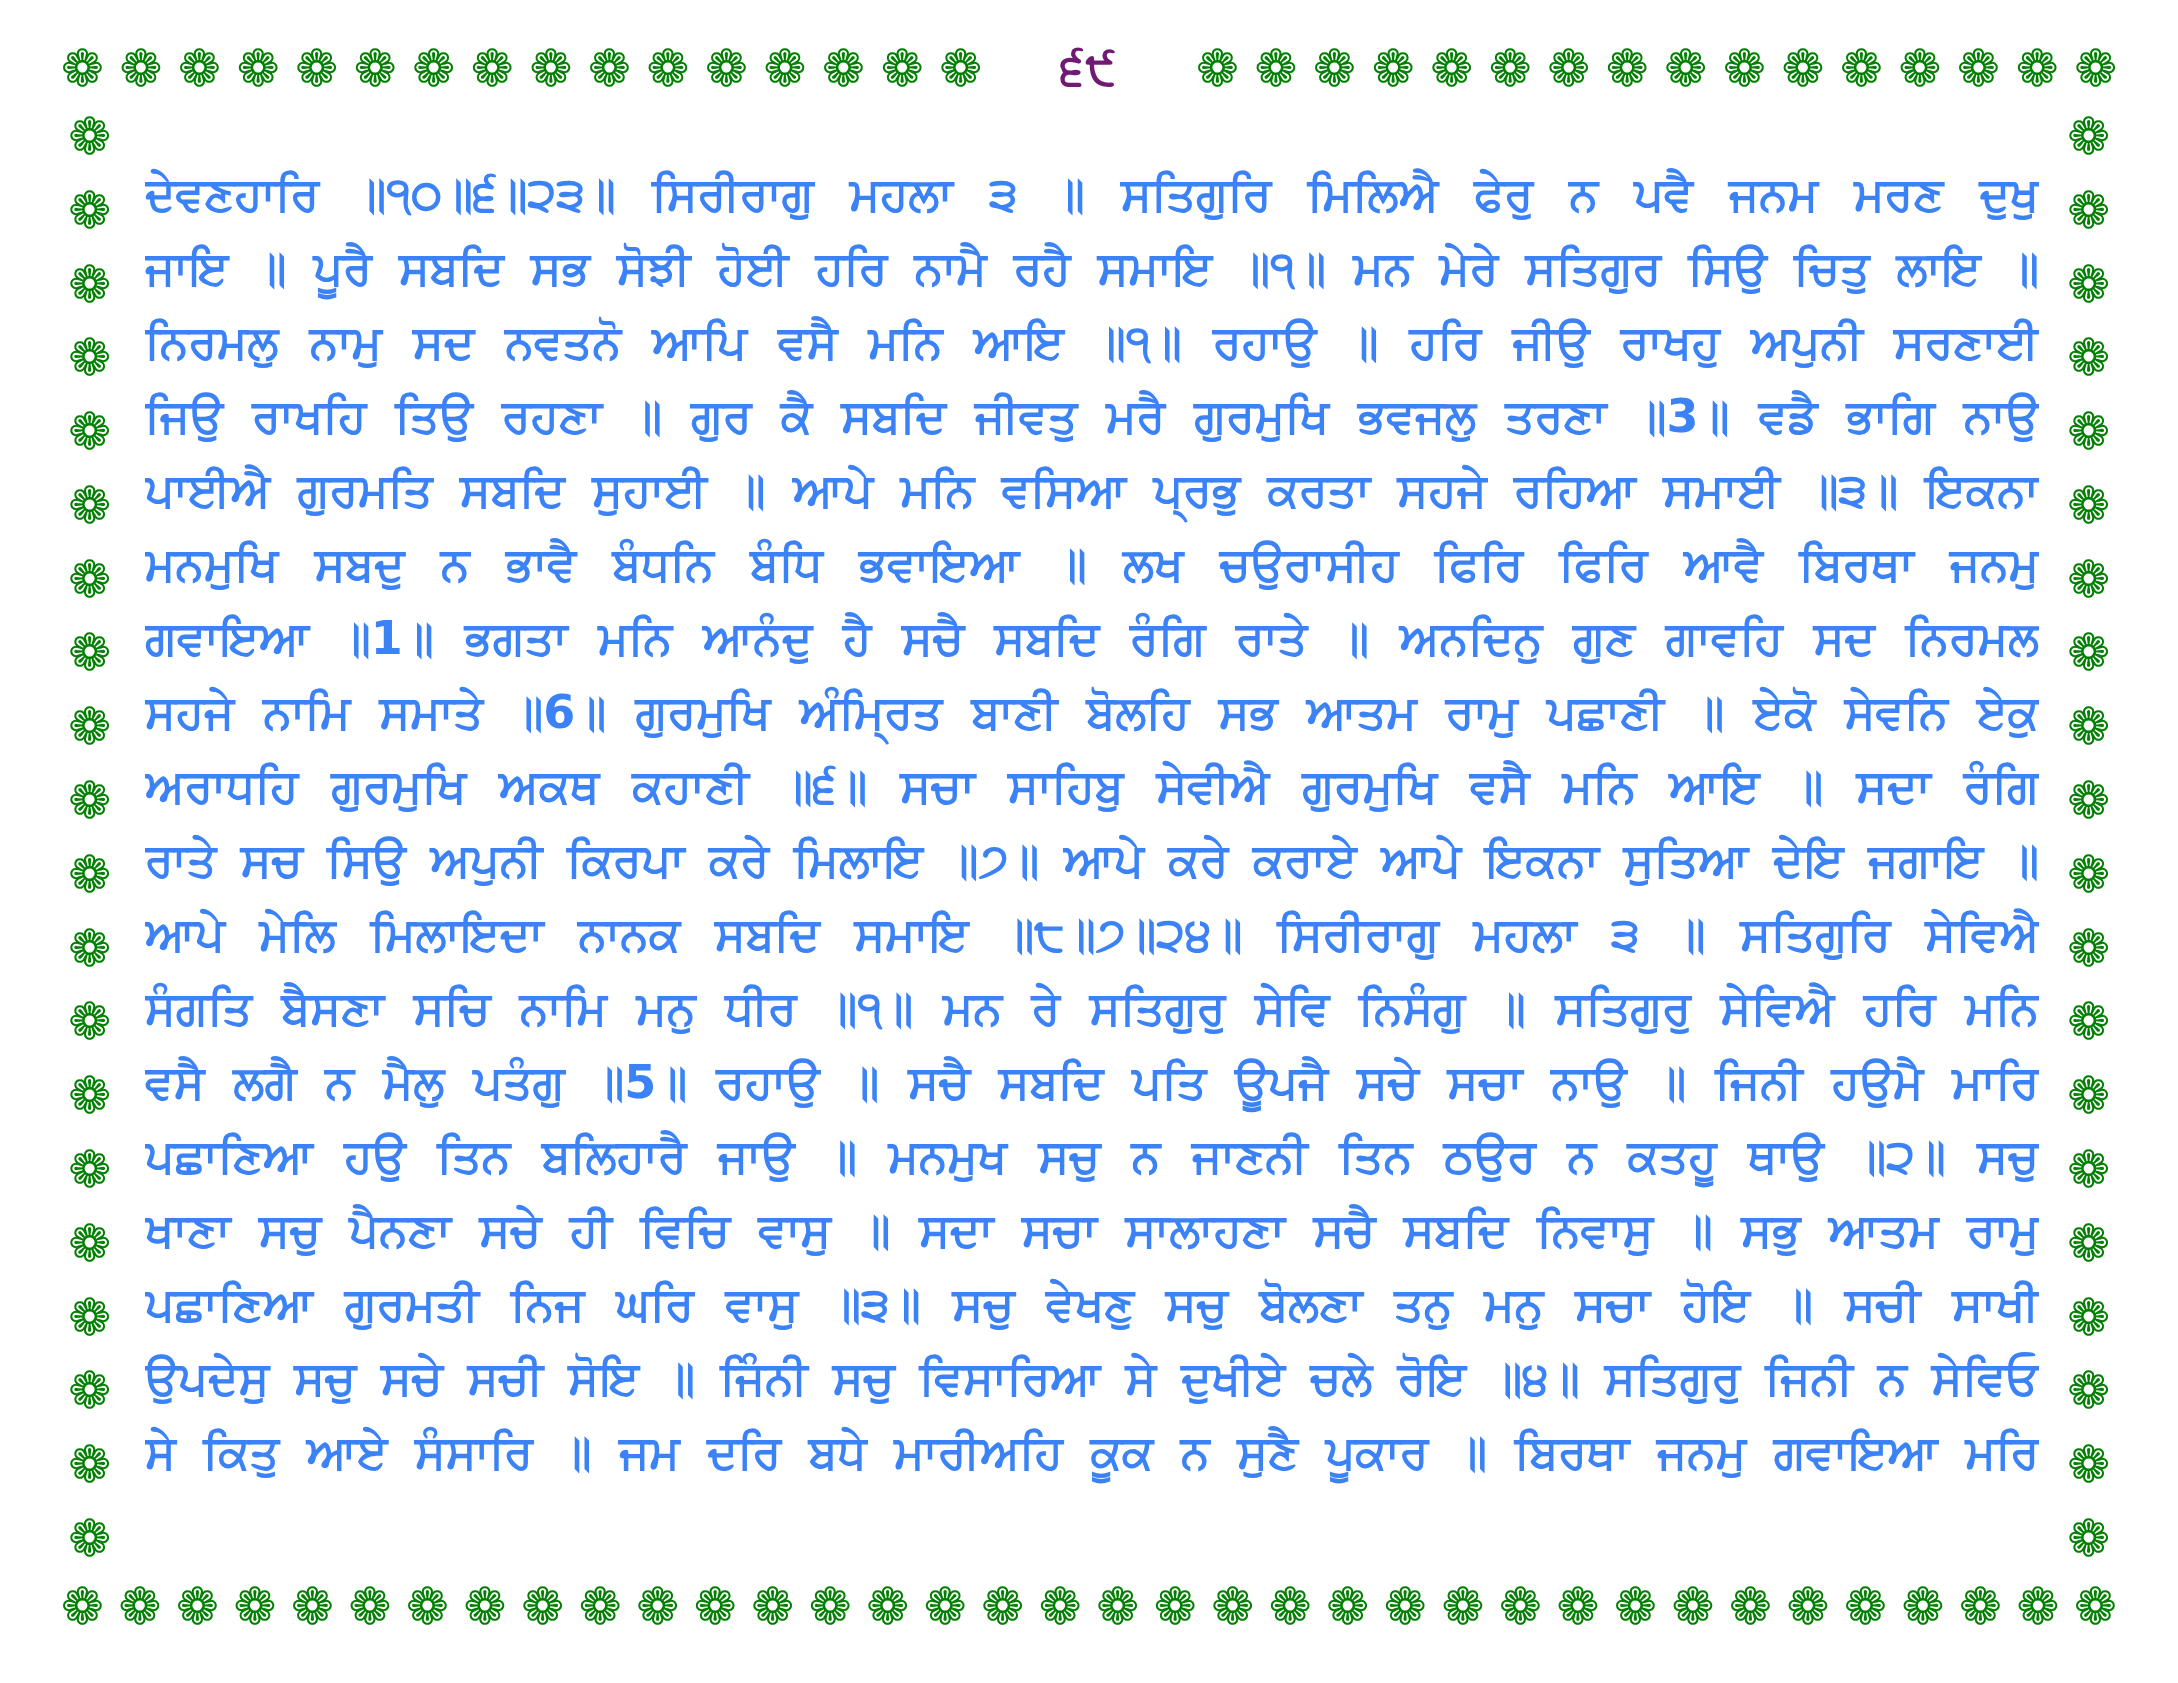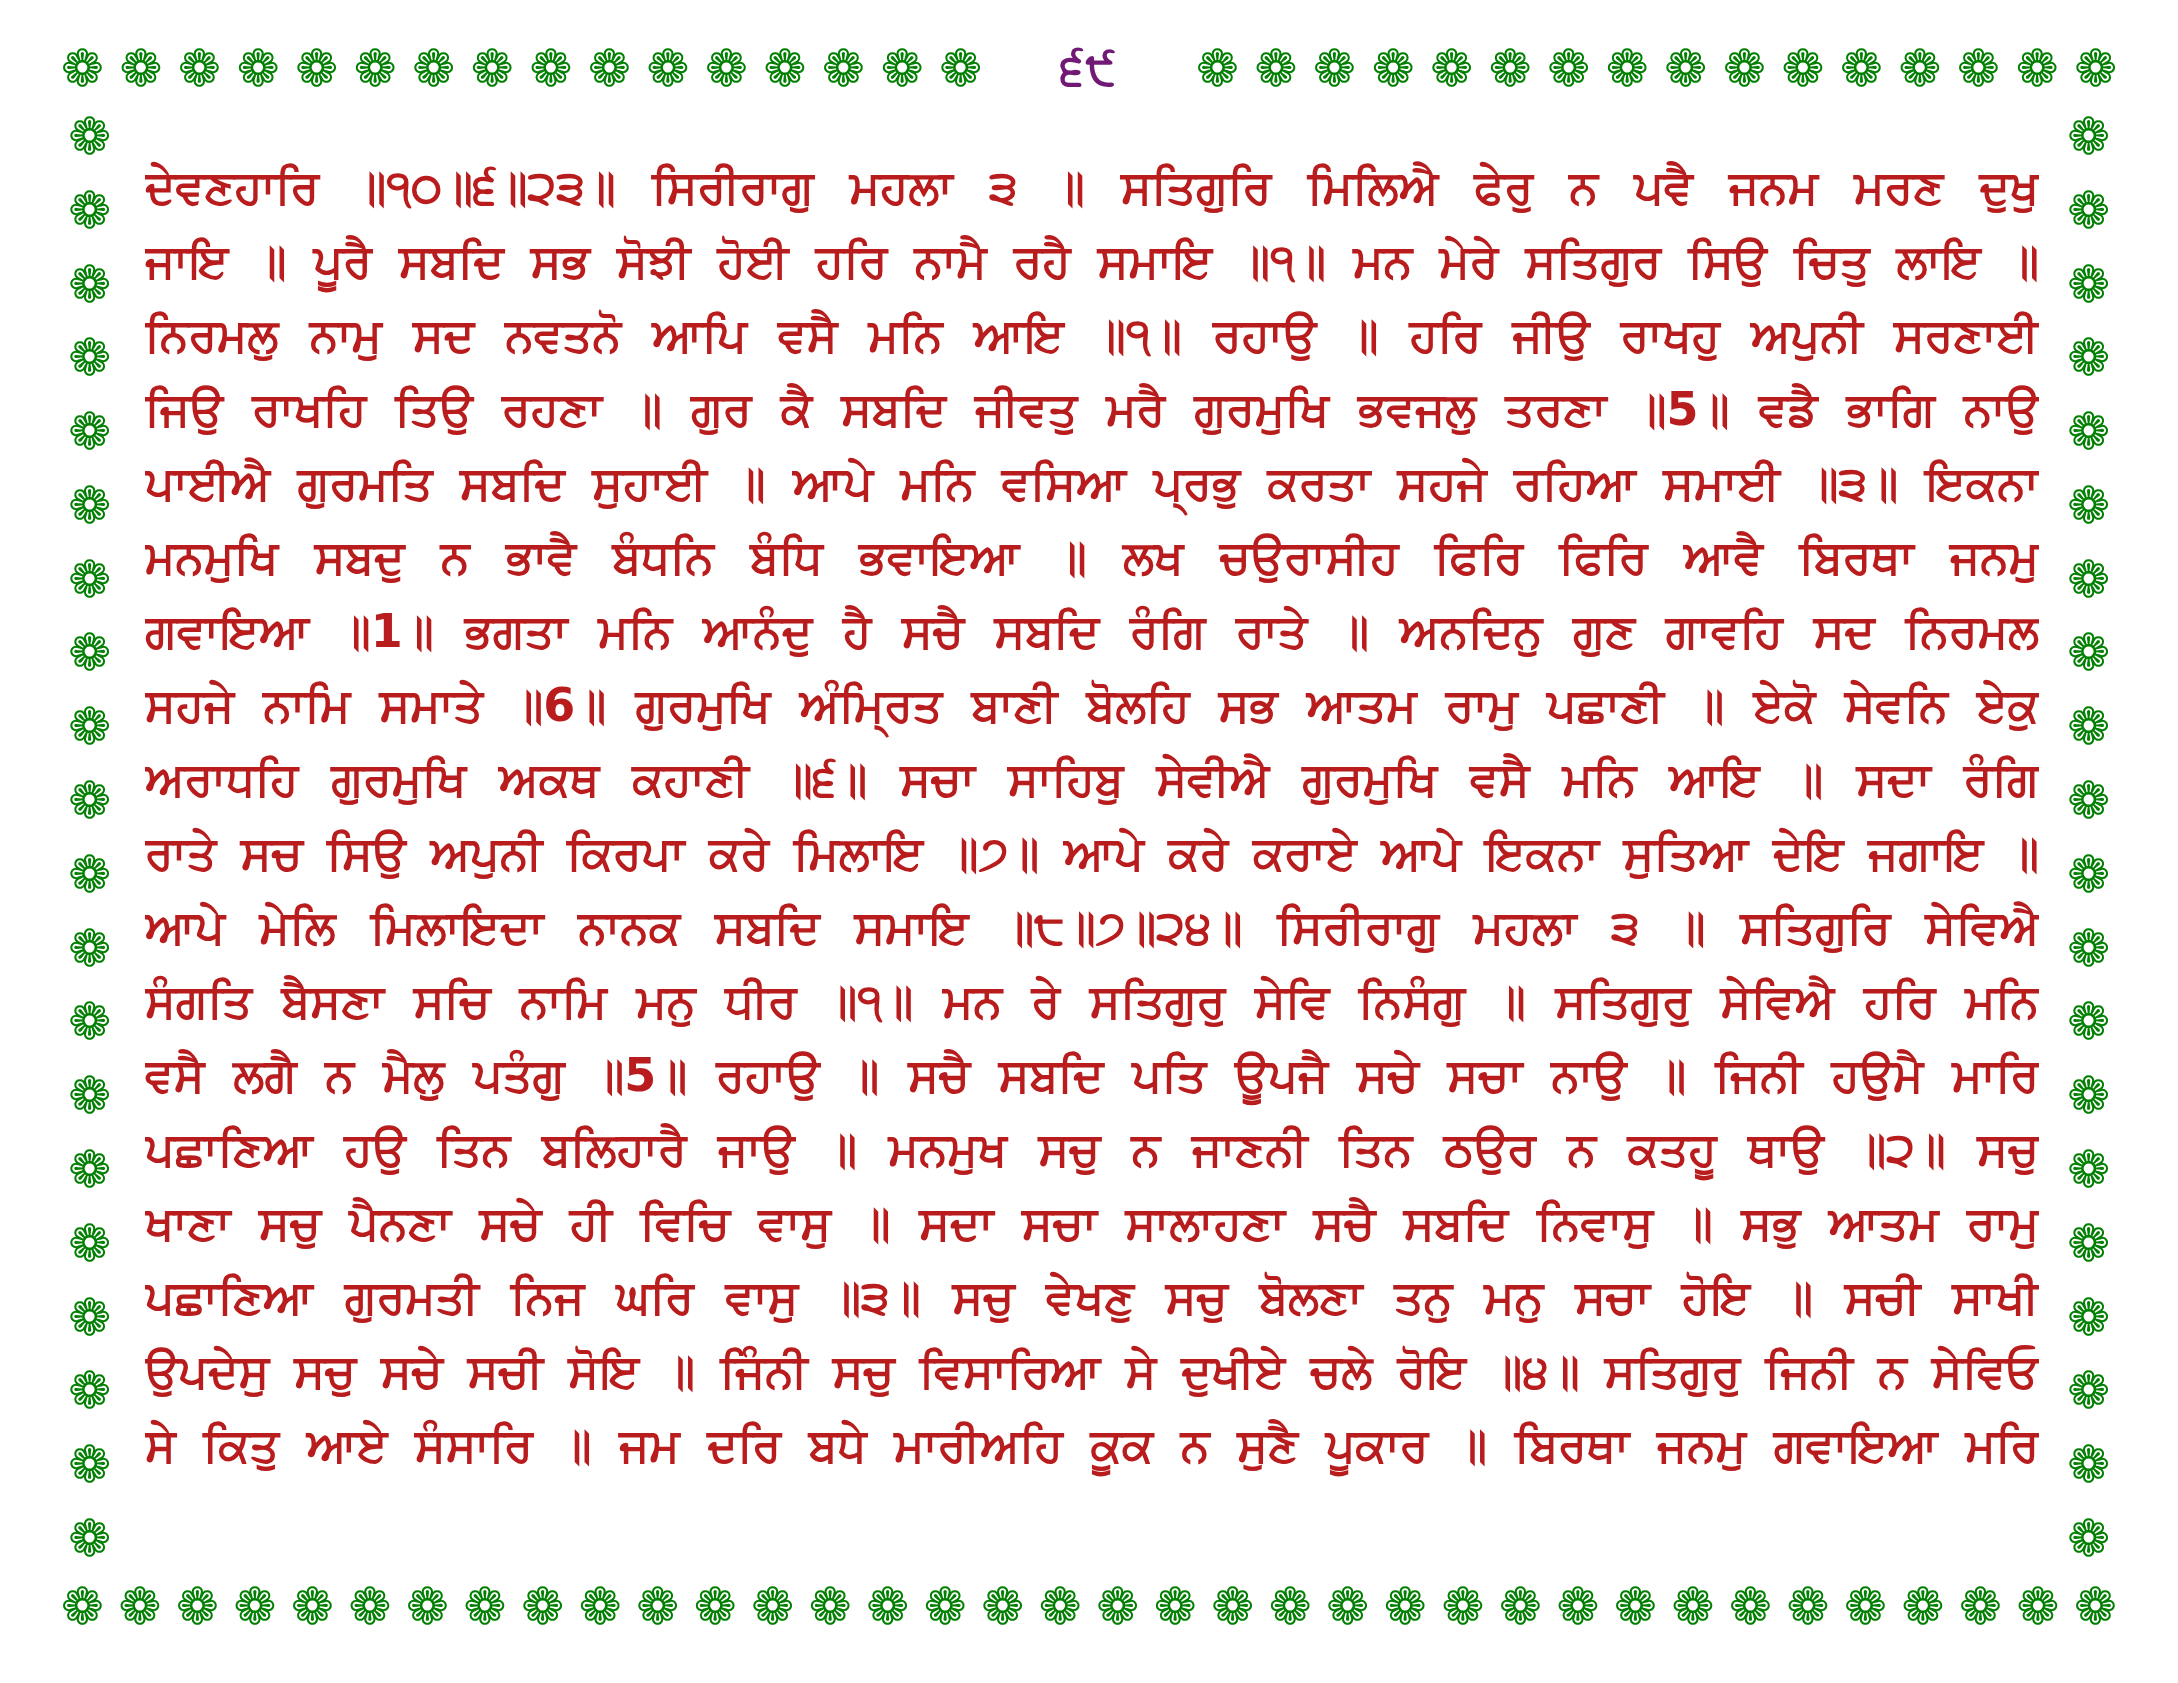--- a/index.html
+++ b/index.html
@@ -66,24 +66,24 @@
     display: flex;
     flex-direction: column;
     justify-content: space-between;
     align-items: center;
   }
   .border-left  { left: 57px; }
   .border-right { right: 57px; }
   
   .scripture {
     position: absolute;
-    top: 150px;
+    top: 157px;
     left: 145px;
     right: 139px;
-    color: #b91c1c;
+    color: #3b82f6;
   }
   .text-line {
     font-size: 46px;
     font-weight: bold;
     line-height: 74px;
     height: 74px;
     white-space: normal;
     text-align: justify;
     text-align-last: justify;
     overflow: hidden;
@@ -217,21 +217,21 @@
         <span class="orn">❁</span>
         <span class="orn">❁</span>
         <span class="orn">❁</span>
       </div>
   </div>
 
   <div class="scripture">
       <div class="text-line">ਦੇਵਣਹਾਰਿ ॥੧੦॥੬॥੨੩॥ ਸਿਰੀਰਾਗੁ ਮਹਲਾ ੩ ॥ ਸਤਿਗੁਰਿ ਮਿਲਿਐ ਫੇਰੁ ਨ ਪਵੈ ਜਨਮ ਮਰਣ ਦੁਖੁ</div>
       <div class="text-line">ਜਾਇ ॥ ਪੂਰੈ ਸਬਦਿ ਸਭ ਸੋਝੀ ਹੋਈ ਹਰਿ ਨਾਮੈ ਰਹੈ ਸਮਾਇ ॥੧॥ ਮਨ ਮੇਰੇ ਸਤਿਗੁਰ ਸਿਉ ਚਿਤੁ ਲਾਇ ॥</div>
       <div class="text-line">ਨਿਰਮਲੁ ਨਾਮੁ ਸਦ ਨਵਤਨੋ ਆਪਿ ਵਸੈ ਮਨਿ ਆਇ ॥੧॥ ਰਹਾਉ ॥ ਹਰਿ ਜੀਉ ਰਾਖਹੁ ਅਪੁਨੀ ਸਰਣਾਈ</div>
-      <div class="text-line">ਜਿਉ ਰਾਖਹਿ ਤਿਉ ਰਹਣਾ ॥ ਗੁਰ ਕੈ ਸਬਦਿ ਜੀਵਤੁ ਮਰੈ ਗੁਰਮੁਖਿ ਭਵਜਲੁ ਤਰਣਾ ॥5॥ ਵਡੈ ਭਾਗਿ ਨਾਉ</div>
+      <div class="text-line">ਜਿਉ ਰਾਖਹਿ ਤਿਉ ਰਹਣਾ ॥ ਗੁਰ ਕੈ ਸਬਦਿ ਜੀਵਤੁ ਮਰੈ ਗੁਰਮੁਖਿ ਭਵਜਲੁ ਤਰਣਾ ॥3॥ ਵਡੈ ਭਾਗਿ ਨਾਉ</div>
       <div class="text-line">ਪਾਈਐ ਗੁਰਮਤਿ ਸਬਦਿ ਸੁਹਾਈ ॥ ਆਪੇ ਮਨਿ ਵਸਿਆ ਪ੍ਰਭੁ ਕਰਤਾ ਸਹਜੇ ਰਹਿਆ ਸਮਾਈ ॥੩॥ ਇਕਨਾ</div>
       <div class="text-line">ਮਨਮੁਖਿ ਸਬਦੁ ਨ ਭਾਵੈ ਬੰਧਨਿ ਬੰਧਿ ਭਵਾਇਆ ॥ ਲਖ ਚਉਰਾਸੀਹ ਫਿਰਿ ਫਿਰਿ ਆਵੈ ਬਿਰਥਾ ਜਨਮੁ</div>
       <div class="text-line">ਗਵਾਇਆ ॥1॥ ਭਗਤਾ ਮਨਿ ਆਨੰਦੁ ਹੈ ਸਚੈ ਸਬਦਿ ਰੰਗਿ ਰਾਤੇ ॥ ਅਨਦਿਨੁ ਗੁਣ ਗਾਵਹਿ ਸਦ ਨਿਰਮਲ</div>
       <div class="text-line">ਸਹਜੇ ਨਾਮਿ ਸਮਾਤੇ ॥6॥ ਗੁਰਮੁਖਿ ਅੰਮ੍ਰਿਤ ਬਾਣੀ ਬੋਲਹਿ ਸਭ ਆਤਮ ਰਾਮੁ ਪਛਾਣੀ ॥ ਏਕੋ ਸੇਵਨਿ ਏਕੁ</div>
       <div class="text-line">ਅਰਾਧਹਿ ਗੁਰਮੁਖਿ ਅਕਥ ਕਹਾਣੀ ॥੬॥ ਸਚਾ ਸਾਹਿਬੁ ਸੇਵੀਐ ਗੁਰਮੁਖਿ ਵਸੈ ਮਨਿ ਆਇ ॥ ਸਦਾ ਰੰਗਿ</div>
       <div class="text-line">ਰਾਤੇ ਸਚ ਸਿਉ ਅਪੁਨੀ ਕਿਰਪਾ ਕਰੇ ਮਿਲਾਇ ॥੭॥ ਆਪੇ ਕਰੇ ਕਰਾਏ ਆਪੇ ਇਕਨਾ ਸੁਤਿਆ ਦੇਇ ਜਗਾਇ ॥</div>
       <div class="text-line">ਆਪੇ ਮੇਲਿ ਮਿਲਾਇਦਾ ਨਾਨਕ ਸਬਦਿ ਸਮਾਇ ॥੮॥੭॥੨੪॥ ਸਿਰੀਰਾਗੁ ਮਹਲਾ ੩ ॥ ਸਤਿਗੁਰਿ ਸੇਵਿਐ</div>
       <div class="text-line">ਸੰਗਤਿ ਬੈਸਣਾ ਸਚਿ ਨਾਮਿ ਮਨੁ ਧੀਰ ॥੧॥ ਮਨ ਰੇ ਸਤਿਗੁਰੁ ਸੇਵਿ ਨਿਸੰਗੁ ॥ ਸਤਿਗੁਰੁ ਸੇਵਿਐ ਹਰਿ ਮਨਿ</div>
       <div class="text-line">ਵਸੈ ਲਗੈ ਨ ਮੈਲੁ ਪਤੰਗੁ ॥5॥ ਰਹਾਉ ॥ ਸਚੈ ਸਬਦਿ ਪਤਿ ਊਪਜੈ ਸਚੇ ਸਚਾ ਨਾਉ ॥ ਜਿਨੀ ਹਉਮੈ ਮਾਰਿ</div>
       <div class="text-line">ਪਛਾਣਿਆ ਹਉ ਤਿਨ ਬਲਿਹਾਰੈ ਜਾਉ ॥ ਮਨਮੁਖ ਸਚੁ ਨ ਜਾਣਨੀ ਤਿਨ ਠਉਰ ਨ ਕਤਹੂ ਥਾਉ ॥੨॥ ਸਚੁ</div>

